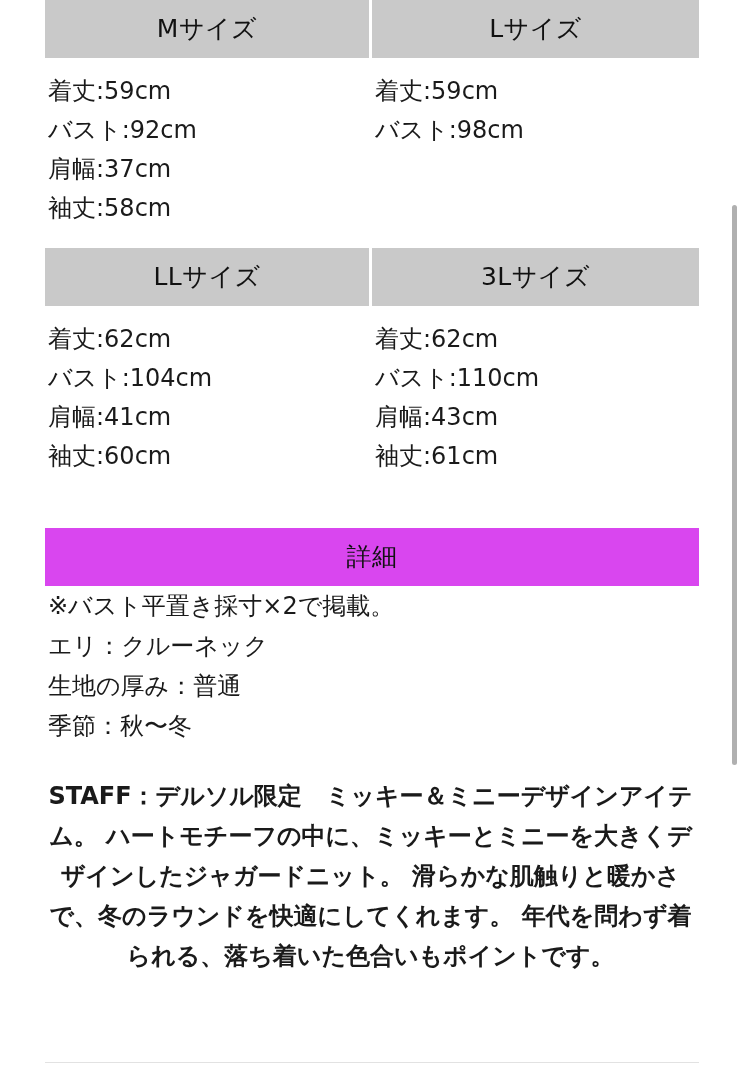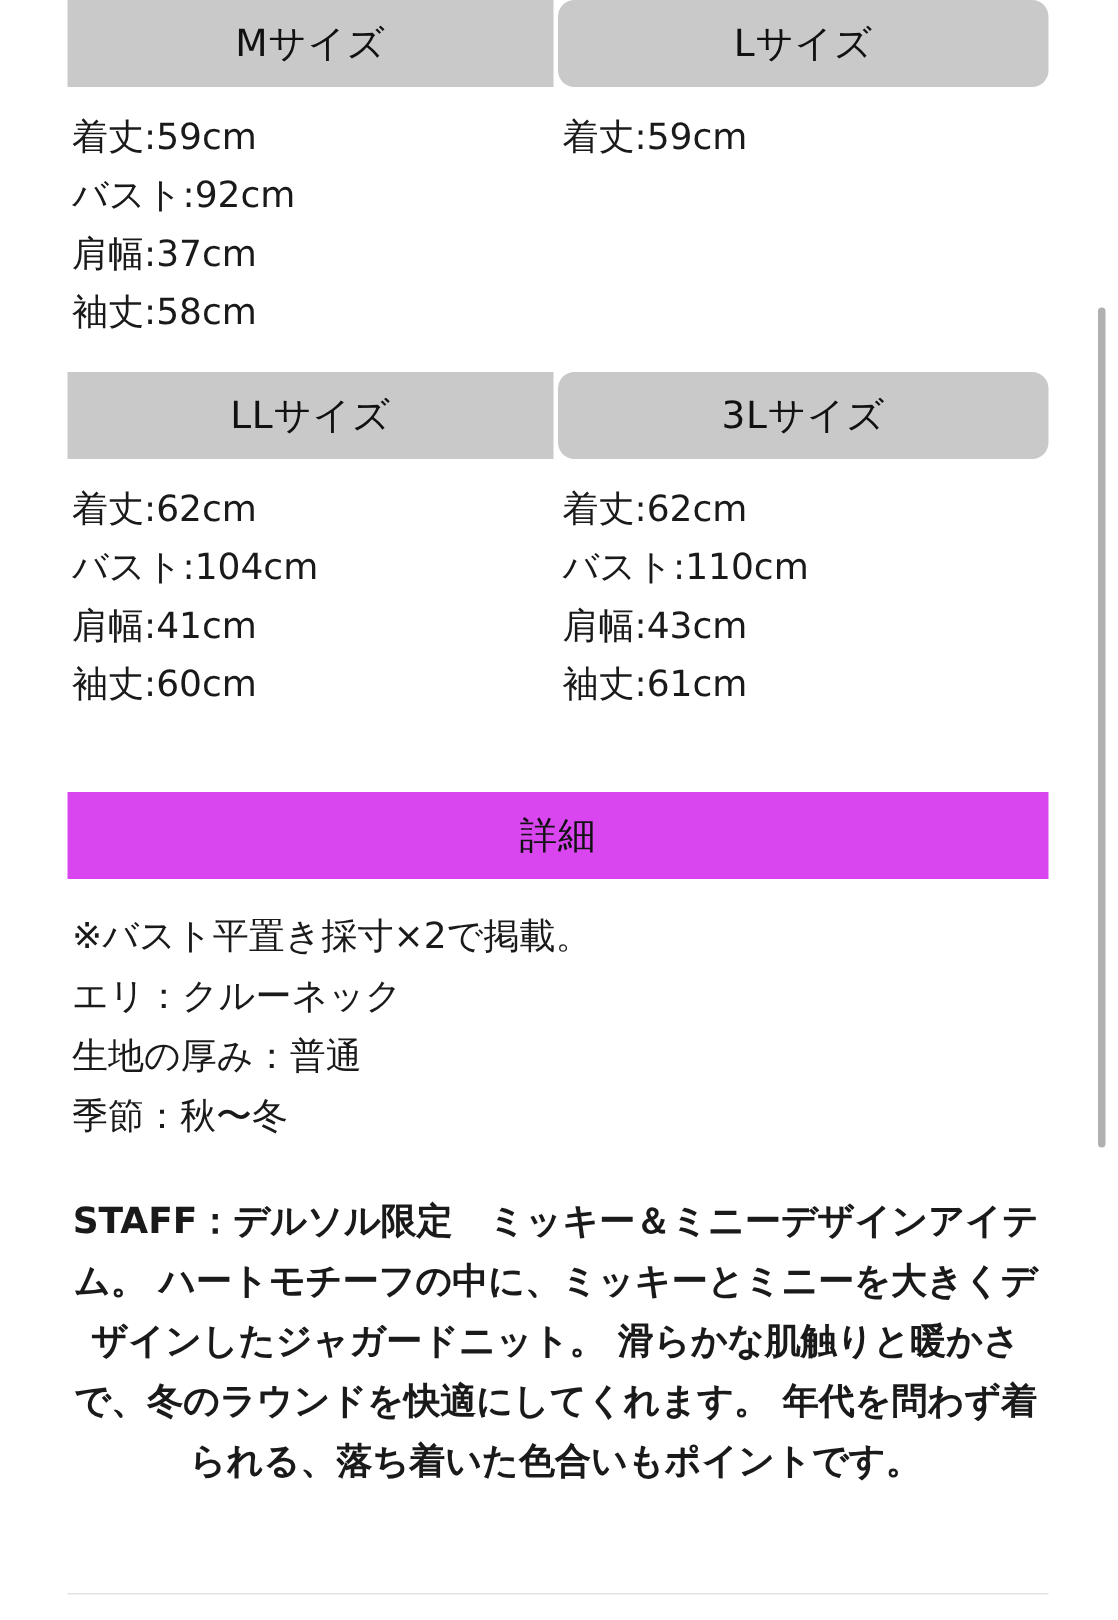--- a/index.html
+++ b/index.html
@@ -44,21 +44,20 @@
     color: #111111;
     font-size: 25px;
     text-align: center;
     padding: 12px 0 13px 0;
     border-right: 3px solid #ffffff;
     box-sizing: border-box;
     letter-spacing: 0.5px;
   }
   .size-header.last {
     border-right: none;
-    border-radius: 11px;
   }
   .size-body {
     padding: 14px 0 20px 3px;
     border-right: 3px solid #ffffff;
     box-sizing: border-box;
   }
   .size-body.last {
     border-right: none;
   }
   .size-line {
@@ -72,21 +71,21 @@
 
   .detail-header {
     background: #d946ef;
     color: #111111;
     font-size: 25px;
     text-align: center;
     padding: 12px 0 13px 0;
     letter-spacing: 0.5px;
   }
   .detail-body {
-    padding: 18px 0 0 3px;
+    padding: 0 0 0 3px;
   }
   .detail-line {
     font-size: 24px;
     line-height: 40px;
     color: #1a1a1a;
     white-space: nowrap;
   }
 
   .spacer-2 { height: 30px; }
 
@@ -141,20 +140,21 @@
       <div class="size-cell size-header last">Lサイズ</div>
 
       <div class="size-cell size-body">
         <div class="size-line">着丈:59cm</div>
         <div class="size-line">バスト:92cm</div>
         <div class="size-line">肩幅:37cm</div>
         <div class="size-line">袖丈:58cm</div>
       </div>
       <div class="size-cell size-body last">
         <div class="size-line">着丈:59cm</div>
+        <div class="size-line">バスト:98cm</div>
       </div>
     </div>
 
     <div class="size-grid">
       <div class="size-cell size-header">LLサイズ</div>
       <div class="size-cell size-header last">3Lサイズ</div>
 
       <div class="size-cell size-body">
         <div class="size-line">着丈:62cm</div>
         <div class="size-line">バスト:104cm</div>

